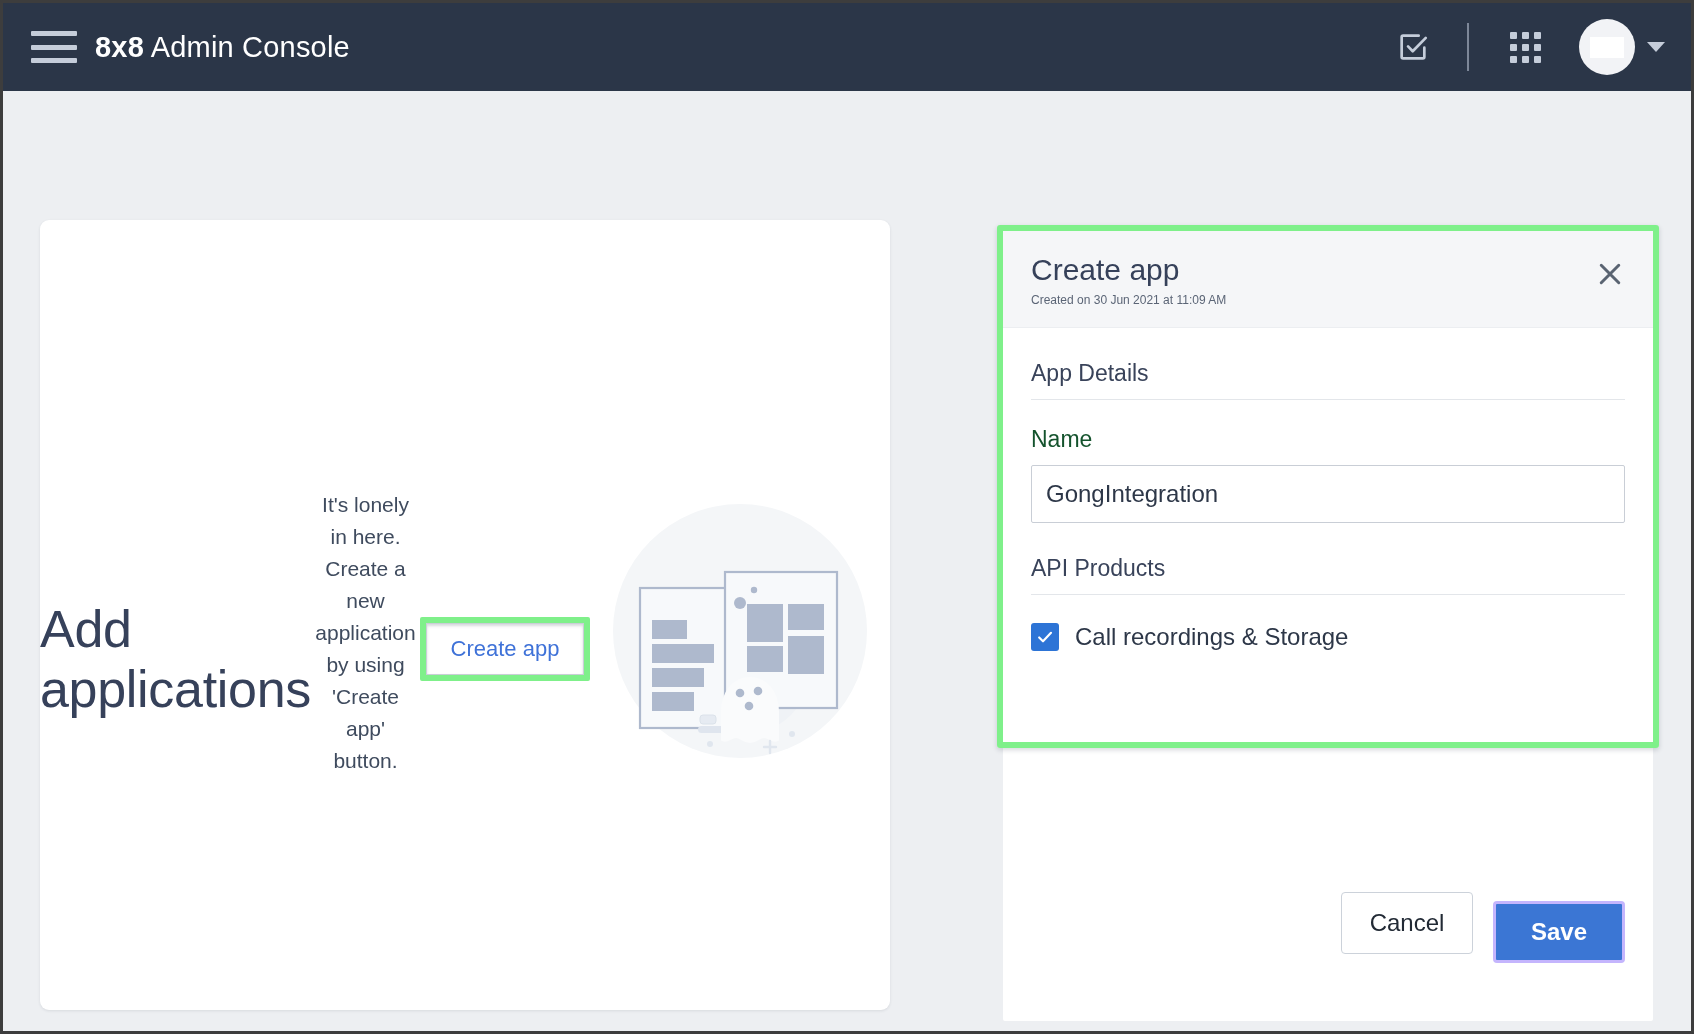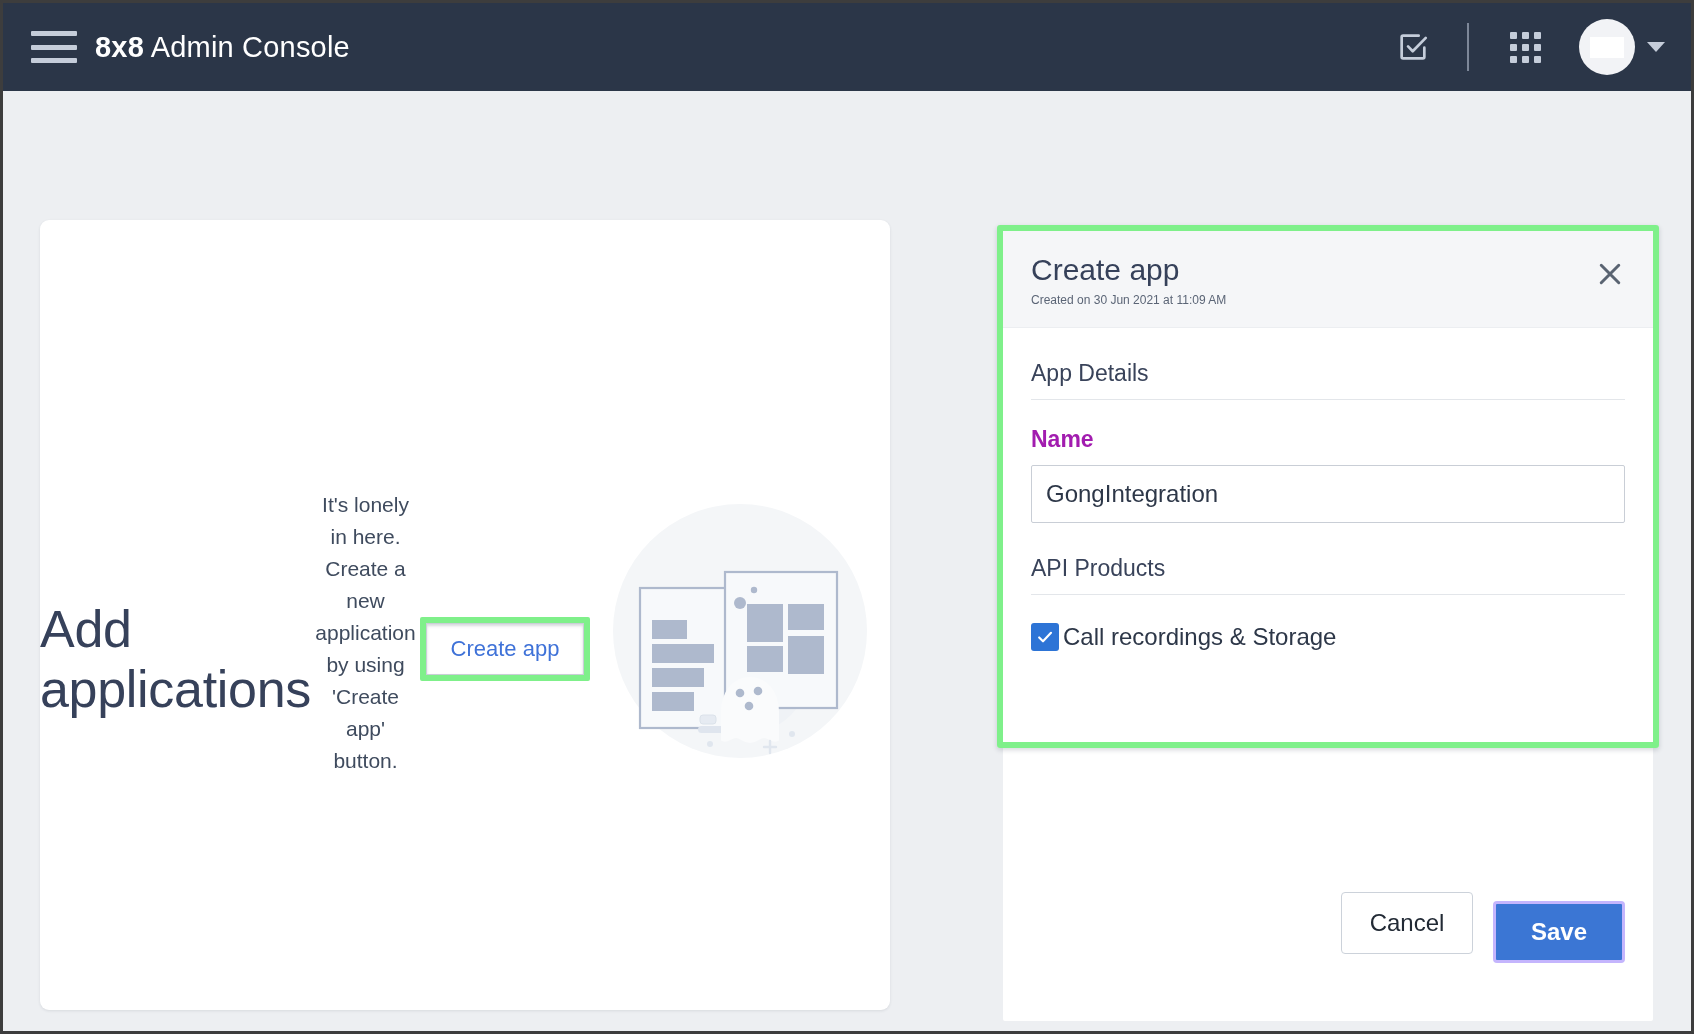--- a/index.html
+++ b/index.html
@@ -202,22 +202,22 @@
   .section-label {
     font-size: 23px;
     color: #39435a;
     font-weight: 400;
     padding-top: 32px;
     padding-bottom: 12px;
     border-bottom: 1px solid #e3e6ea;
   }
   .field-label {
     font-size: 23px;
-    color: #a21caf;
-    font-weight: 700;
+    color: #14532d;
+    font-weight: 400;
     margin-top: 26px;
     margin-bottom: 12px;
   }
   .text-input {
     width: 100%;
     height: 58px;
     border: 1px solid #c9ced6;
     background: #ffffff;
     font-size: 24px;
     font-weight: 300;
@@ -253,21 +253,21 @@
   .combo .caret {
     width: 0; height: 0;
     border-left: 11px solid transparent;
     border-right: 11px solid transparent;
     border-top: 13px solid #45506a;
   }
   .checkrow {
     display: flex;
     align-items: center;
     margin-top: 28px;
-    gap: 4px;
+    gap: 16px;
     cursor: pointer;
   }
   .cbox {
     width: 28px; height: 28px;
     background: #2d74d6;
     border-radius: 3px;
     display: flex; align-items: center; justify-content: center;
     flex: 0 0 auto;
   }
   .checkrow span.lbl {

